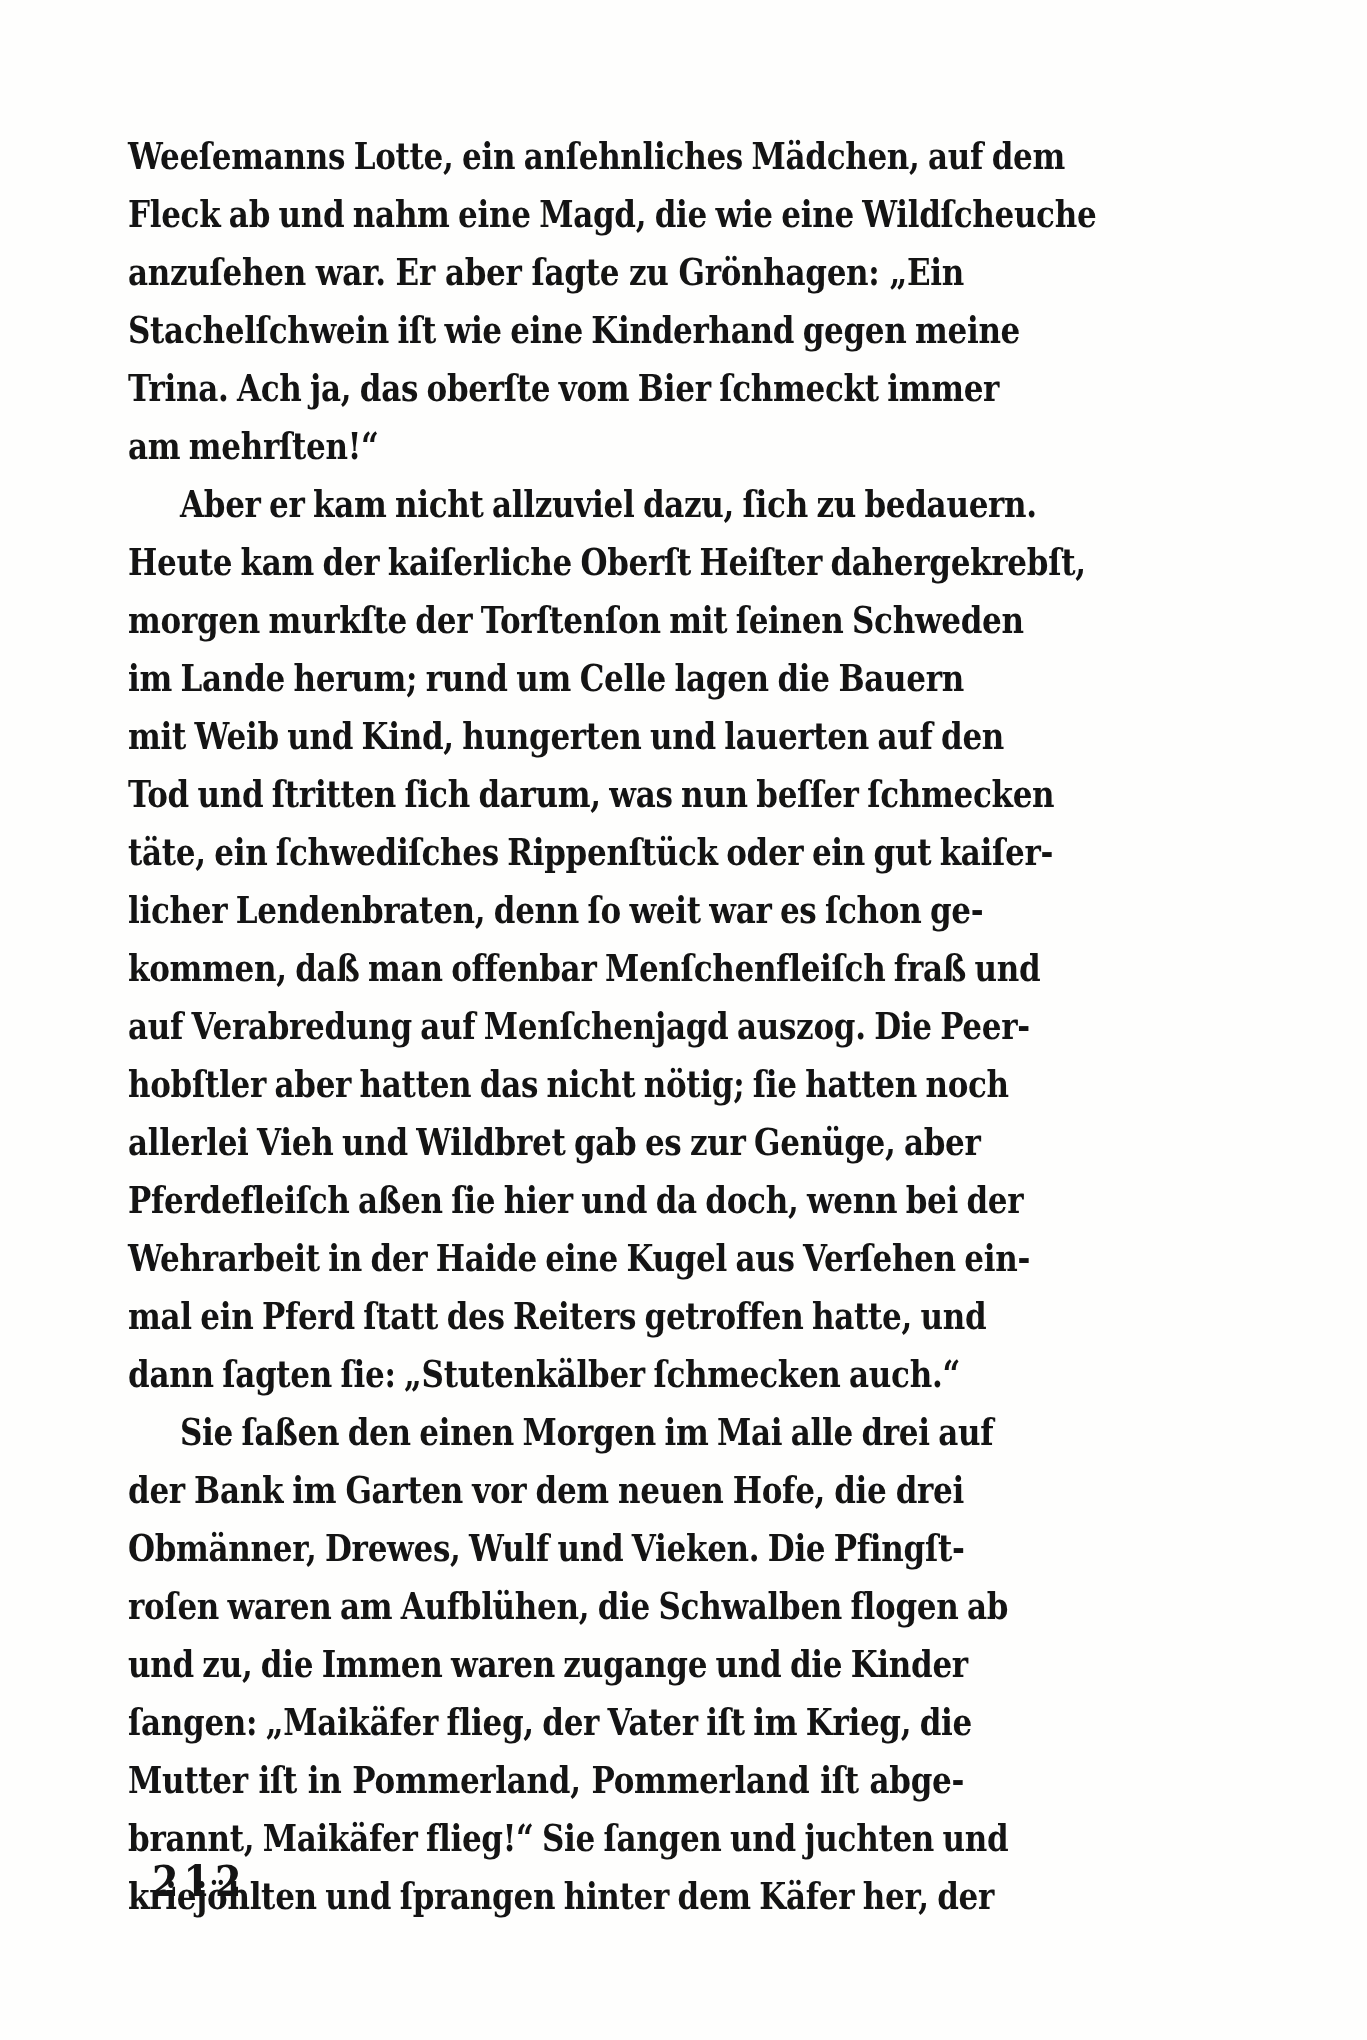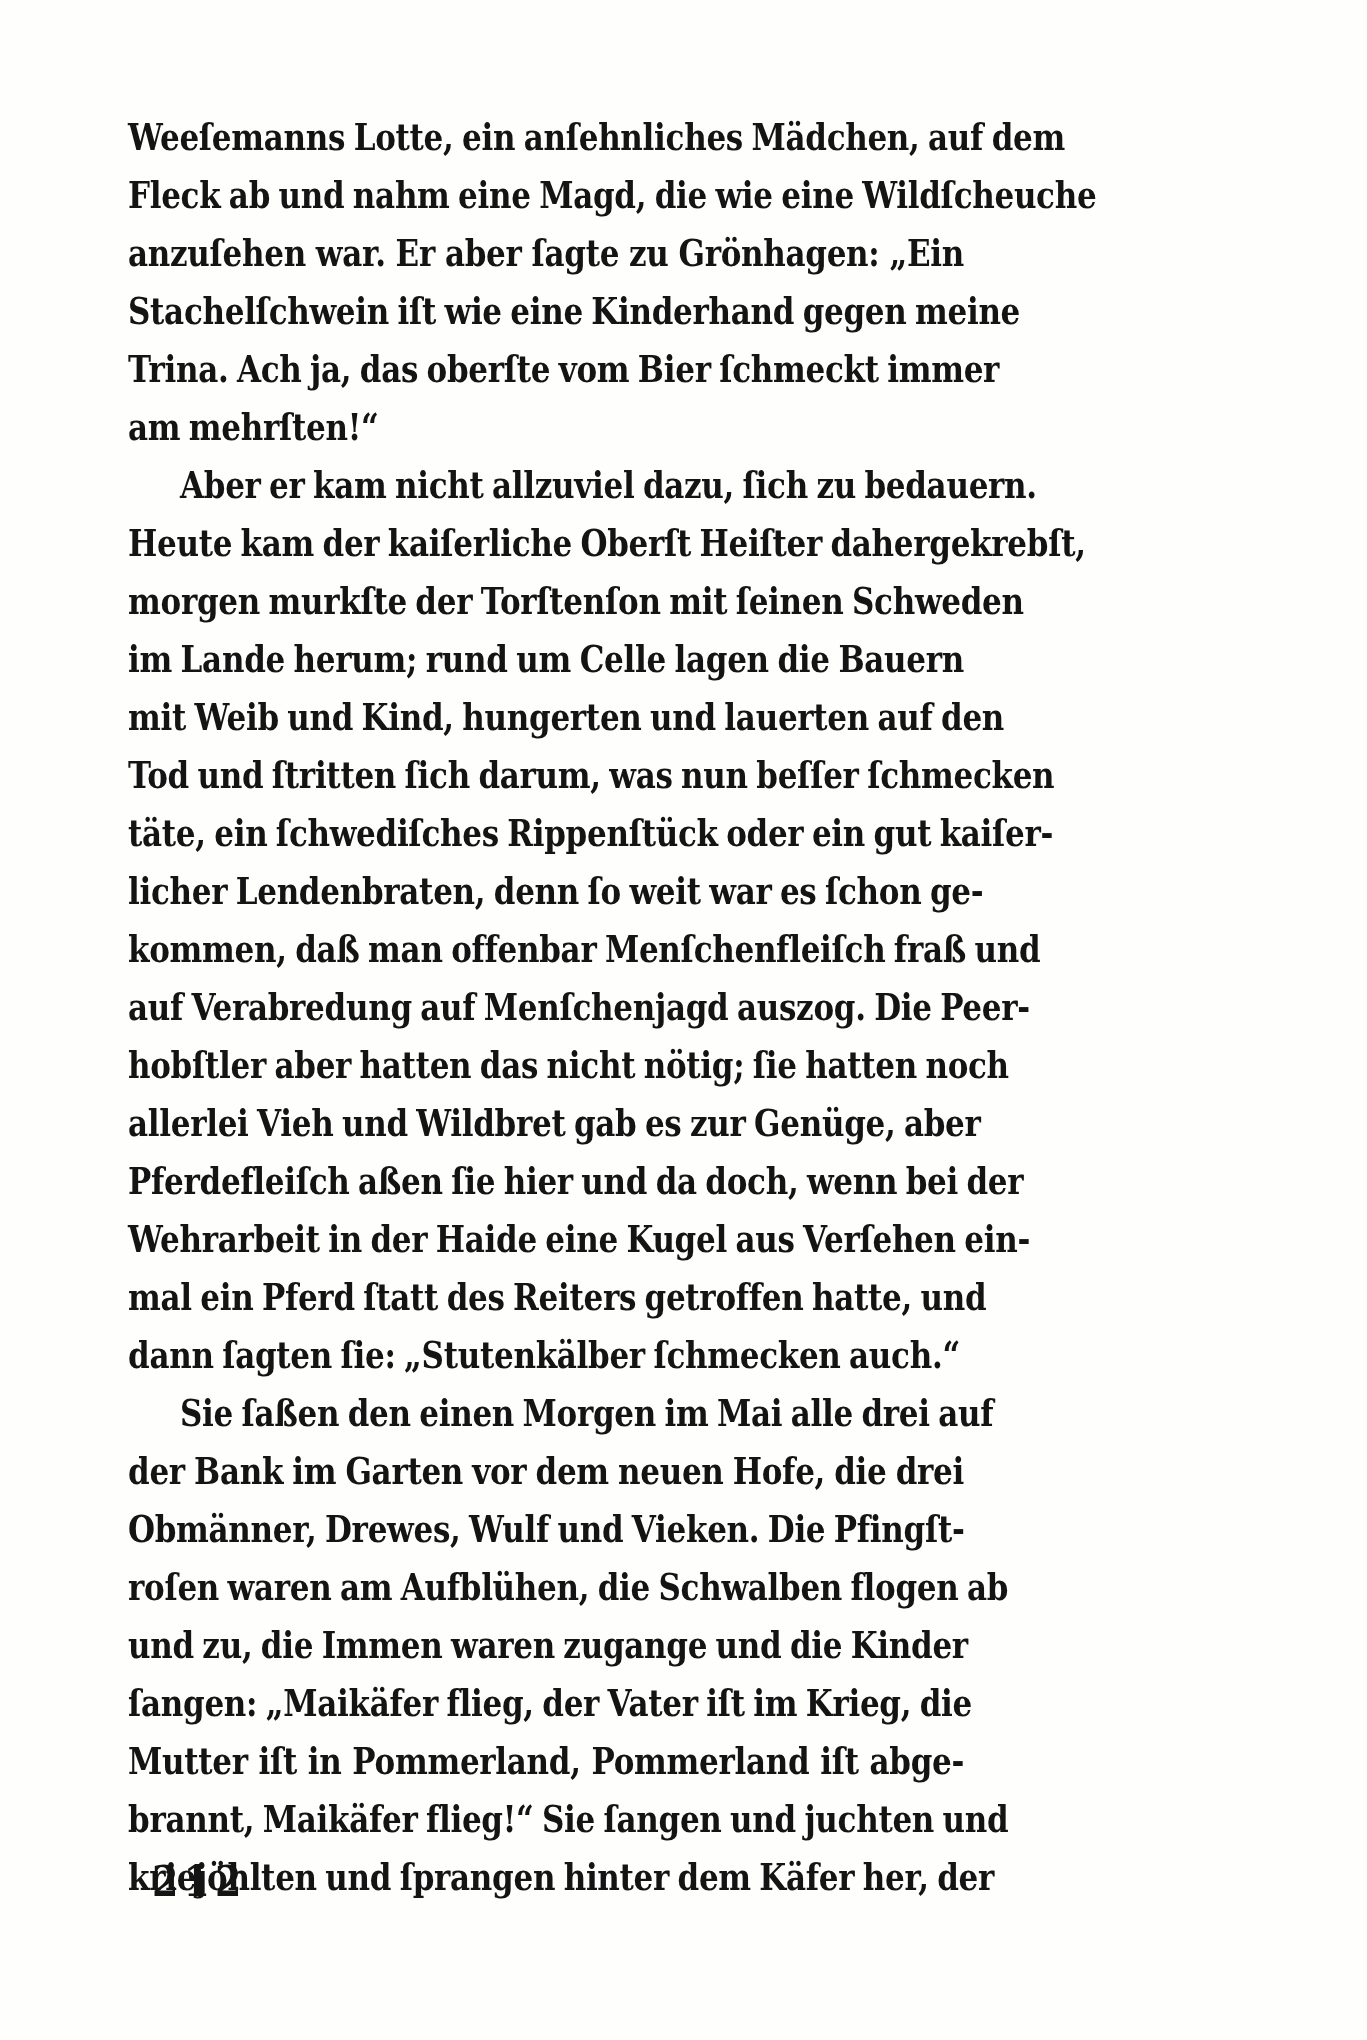--- a/index.html
+++ b/index.html
@@ -10,21 +10,21 @@
   .page {
     position: relative;
     width: 1367px;
     height: 2040px;
     background: #fefefd;
     overflow: hidden;
   }
   .textblock {
     position: absolute;
     left: 128px;
-    top: 108px;
+    top: 127px;
     width: 836px;
   }
   .line {
     height: 58px;
     line-height: 58px;
     font-family: "DejaVu Serif", serif;
     font-weight: bold;
     font-size: 31px;
     color: #141414;
     text-align: justify;

